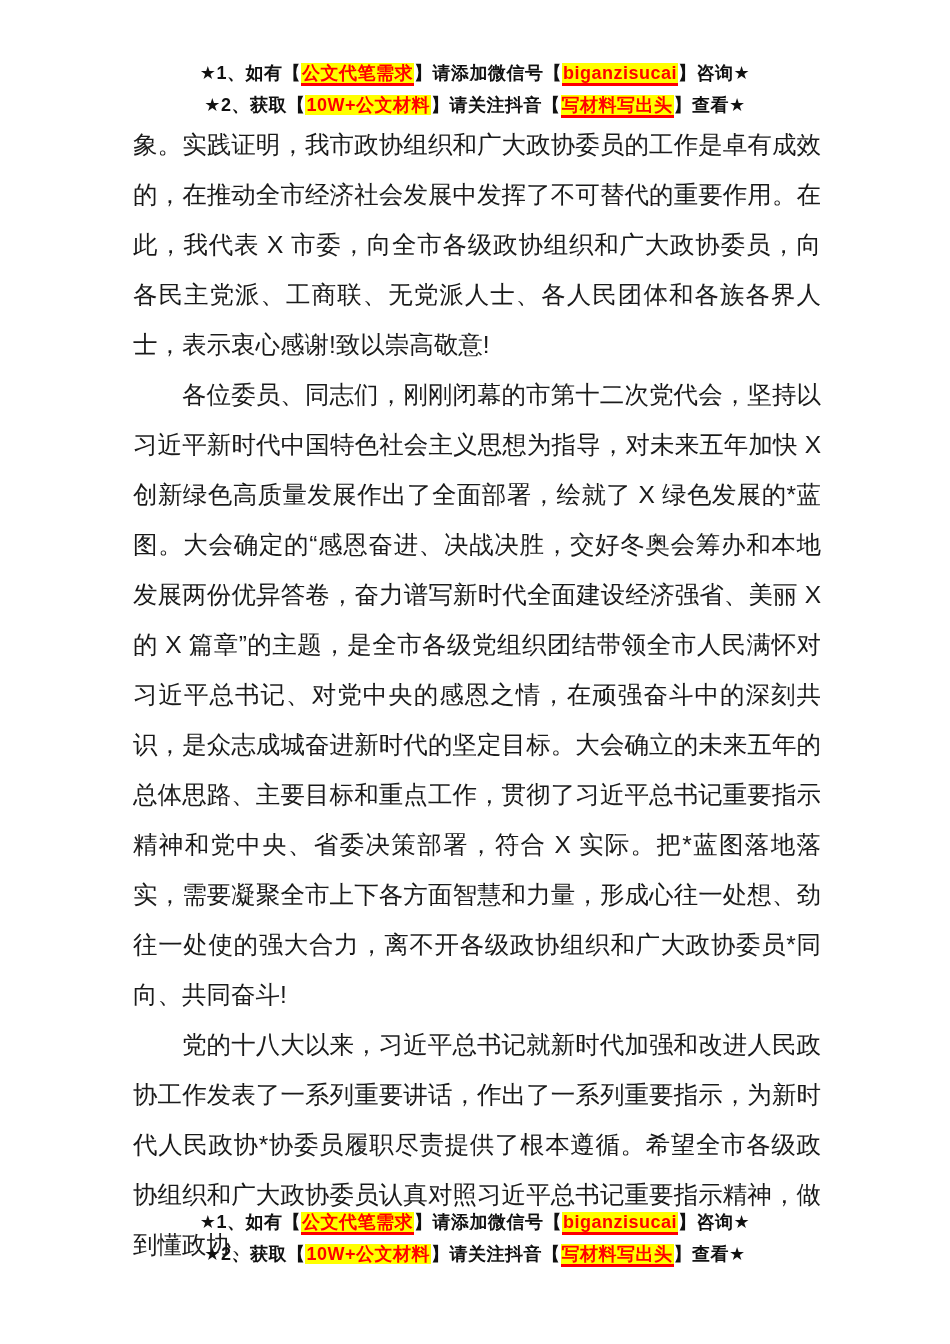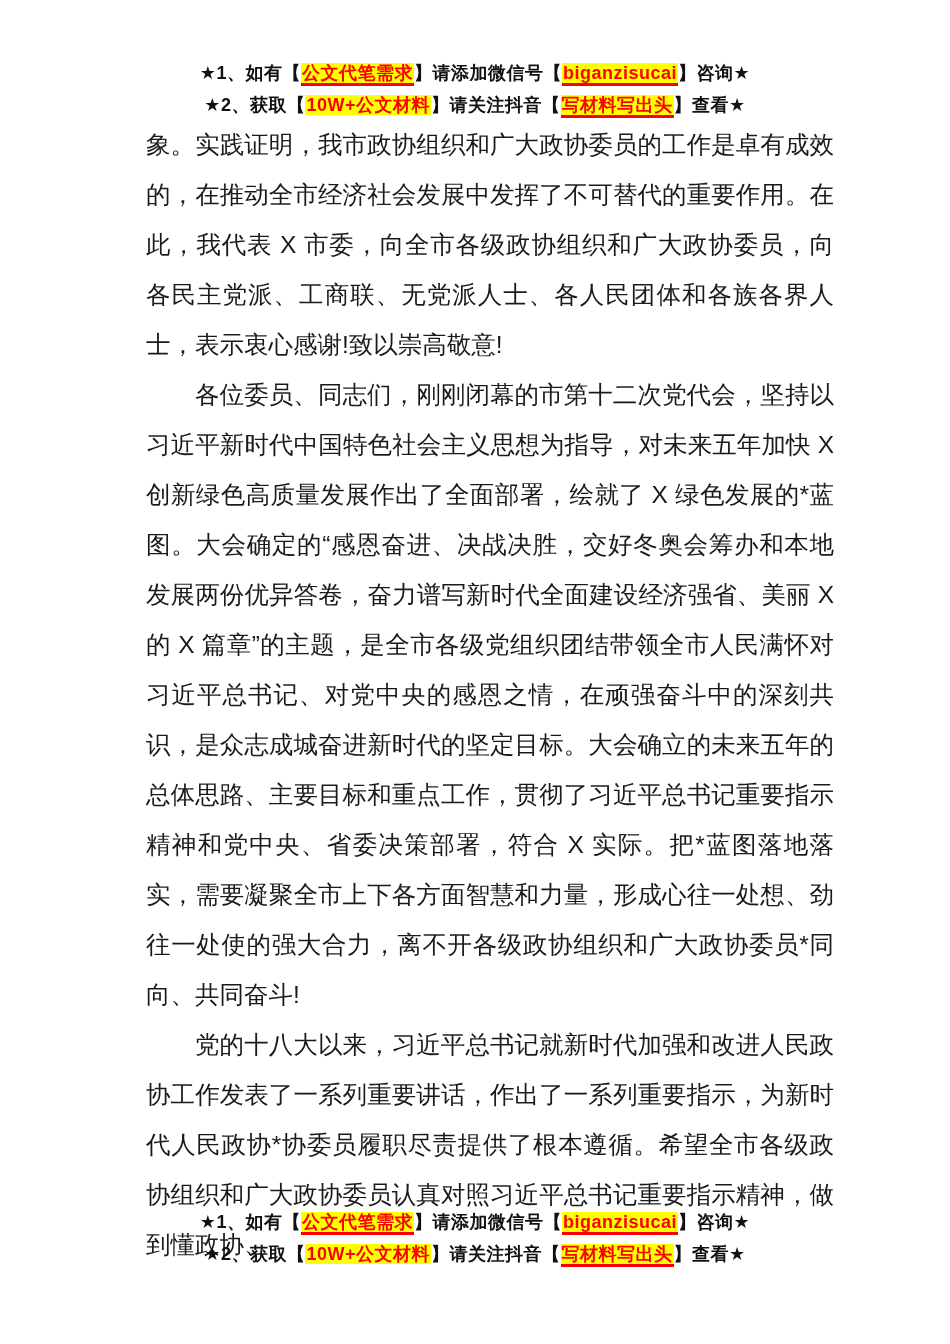--- a/index.html
+++ b/index.html
@@ -39,21 +39,21 @@
     border-bottom: 3px solid #ff0000;
   }
   .seg-u {
     text-decoration-thickness: 2px;
     text-underline-offset: 4px;
   }
   
   .doc-body {
     position: absolute;
     top: 120px;
-    left: 146px;
+    left: 133px;
     width: 688px;
     font-size: 24.5px;
     line-height: 50px;
     color: #1a1a1a;
     font-weight: 400;
   }
   .doc-body p {
     margin: 0;
     padding: 0;
     text-align: justify;

